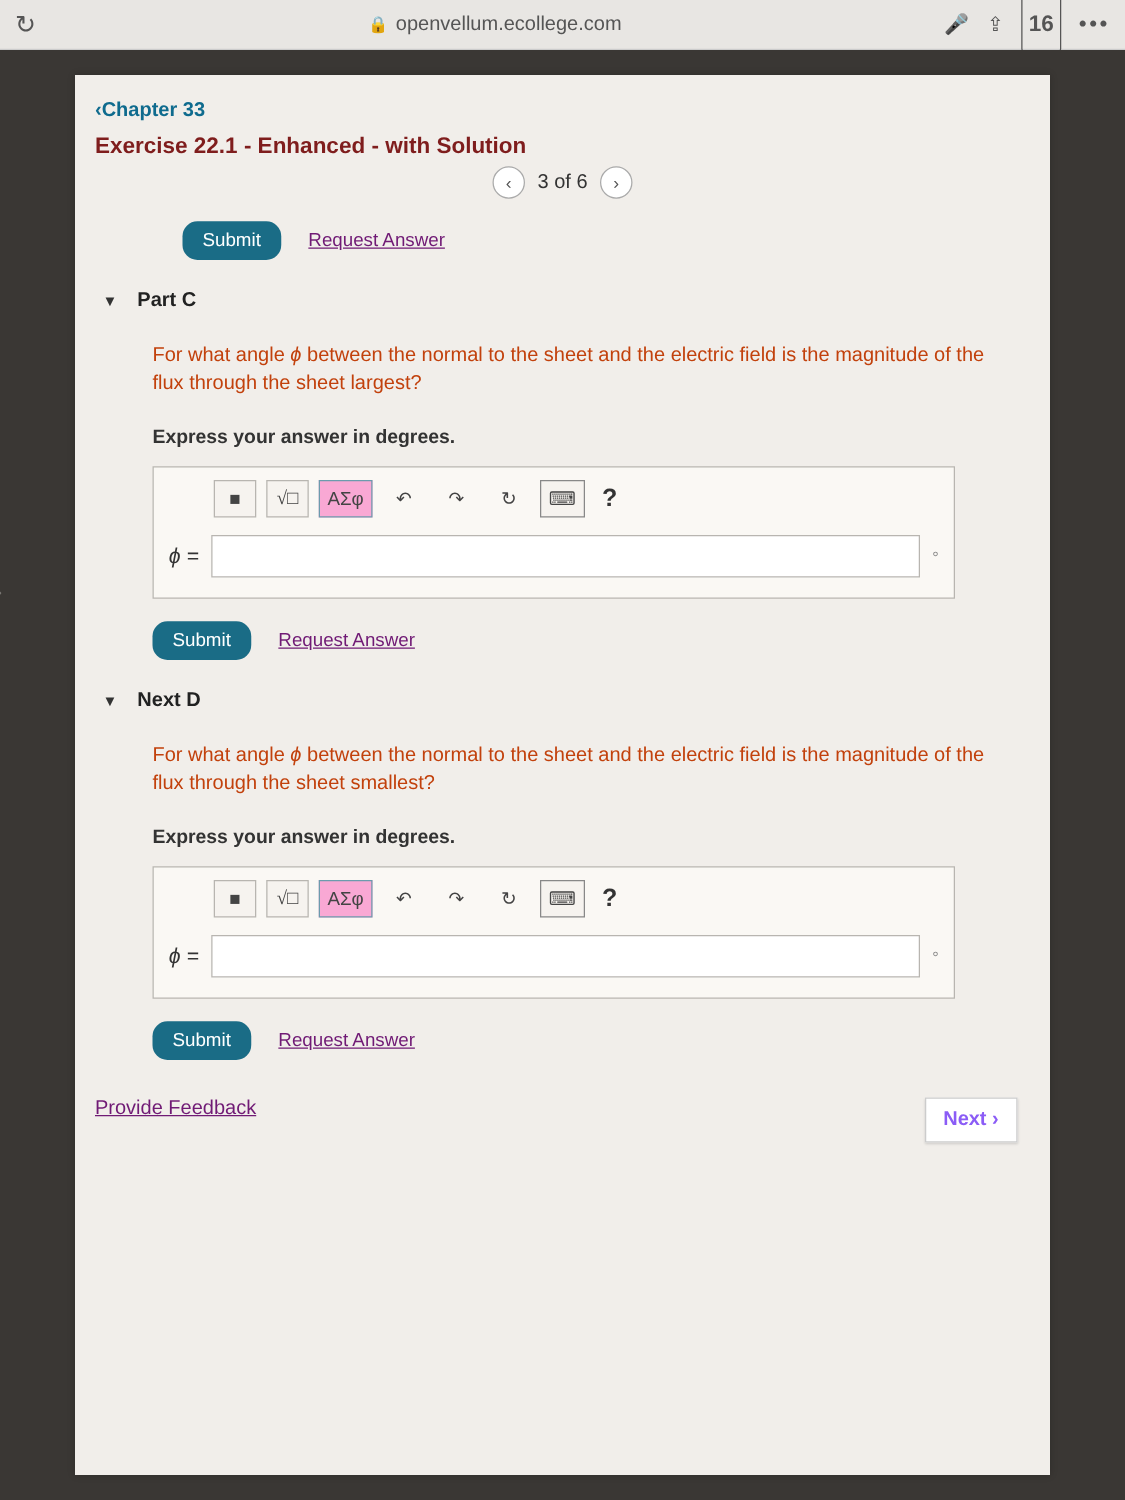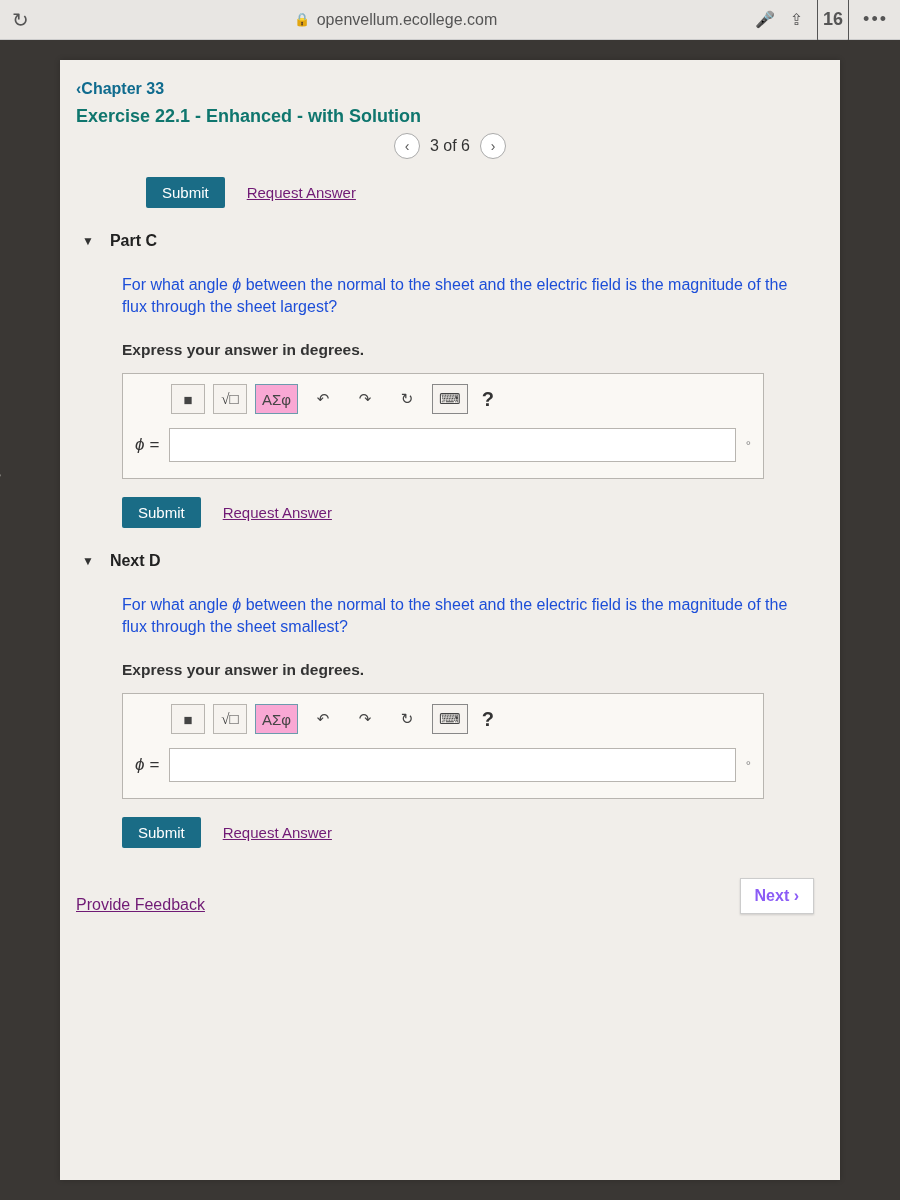--- a/index.html
+++ b/index.html
@@ -37,40 +37,40 @@
   }
   .page {
     background: #f1eeea;
     width: 780px;
     margin: 0 auto;
     padding: 20px 16px 10px 16px;
     min-height: 1120px;
     box-shadow: 0 0 6px rgba(0,0,0,.2);
   }
   .chapter-link { color: #0f6b8e; font-weight: 700; font-size: 16px; }
-  .exercise-title { font-weight: 700; font-size: 18px; margin-top: 8px; color:#0f766e; }
+  .exercise-title { font-weight: 700; font-size: 18px; margin-top: 8px; color:#7f1d1d; }
   .pager { display:flex; align-items:center; justify-content:center; gap:10px; margin-top:6px; font-size:16px; color:#333;}
   .circ-btn { width:26px; height:26px; border:1px solid #aaa; border-radius:50%; display:flex; align-items:center; justify-content:center; background:#fff; font-size:14px; color:#555;}
   .submit-row { display:flex; align-items:center; gap:22px; margin: 18px 0 18px 70px; }
-  .btn-submit { background:#1a6c86; color:#fff; border:none; padding:7px 16px; font-size:15px; border-radius:2px; }
+  .btn-submit { background:#1a6c86; color:#fff; border:none; padding:7px 16px; font-size:15px; border-radius:12px; }
   .link-std { color:#701a75; text-decoration:underline; font-size:15px; }
   .part-header { display:flex; align-items:center; gap:16px; font-weight:700; font-size:16px; margin: 24px 0 24px 6px; color:#222;}
   .tri { color:#333; font-size:12px; }
-  .question { font-size:16px; color:#1d4ed8; line-height:1.35; margin: 0 10px 10px 46px; }
+  .question { font-size:16px; color:#c2410c; line-height:1.35; margin: 0 10px 10px 46px; }
   .phi { font-style:italic; }
   .instruct { font-weight:700; margin: 24px 10px 14px 46px; font-size:15.5px;}
   .answer-box { border:1px solid #b8b5b0; background:#faf8f4; margin: 0 60px 14px 46px; padding:10px 12px 16px 12px; position:relative;}
   .toolbar { display:flex; align-items:center; gap:8px; margin-left:36px; margin-bottom:14px;}
   .tool-btn { border:1px solid #b8b5b0; background:#f6f3ef; padding:4px 6px; font-size:15px; min-width:34px; height:30px; display:flex; align-items:center; justify-content:center; color:#444;}
   .tool-btn.active { background:#f9a8d4; border-color:#6c9bad; }
   .tool-question { font-size:20px; font-weight:600; background:none; border:none; padding:0 6px;}
   .input-row { display:flex; align-items:center; gap:10px; }
   .var-label { font-style:italic; font-size:17px; }
   .answer-input { flex:1; height:34px; border:1px solid #b8b5b0; background:#fff; padding:0 8px; font-size:15px; }
-  .footer-row { display:flex; align-items:flex-end; justify-content:space-between; margin: 30px 10px 0 0;}
+  .footer-row { display:flex; align-items:flex-start; justify-content:space-between; margin: 30px 10px 0 0;}
   .next-btn { background:#fff; border:1px solid #ccc; padding:8px 14px; font-size:16px; color:#8b5cf6; font-weight:600; box-shadow:0 1px 2px rgba(0,0,0,.15);}
   .sqrt-icon { font-family: serif; }
 </style>
 </head>
 <body>
 
 <div class="browser-bar">
   <span class="refresh">↻</span>
   <div class="url-area">
     <span class="lock">🔒</span>

